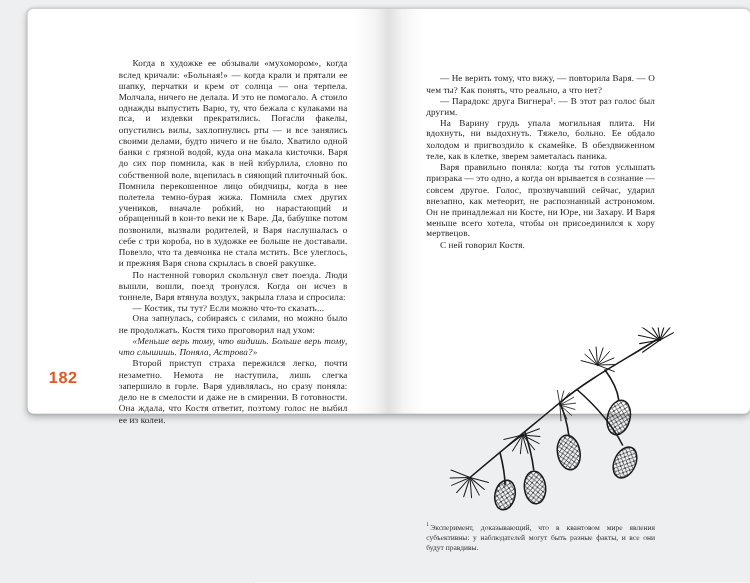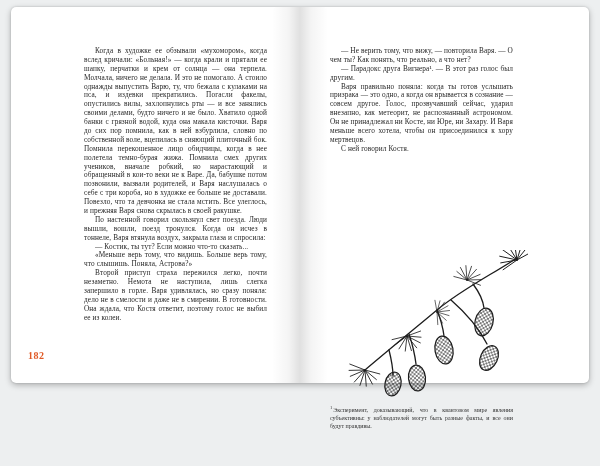--- a/index.html
+++ b/index.html
@@ -5,56 +5,56 @@
   * { box-sizing: border-box; }
   html, body { margin: 0; padding: 0; }
   body {
     width: 600px; height: 466px;
     background: var(--background, #edeff0);
     font-family: "Liberation Serif", serif;
     overflow: hidden;
     position: relative;
   }
   .book {
-    position: absolute; left: 11px; top: 7px;
-    width: 578px; height: 376px;
+    position: absolute; left: 22px; top: 7px;
+    width: 578px; height: 324px;
     background: var(--page, #ffffff);
     border-radius: 5px;
     box-shadow: 0 2px 6px rgba(0,0,0,.28), 0 0 2px rgba(0,0,0,.18);
   }
   .spine {
     position: absolute; left: 50%; top: 0; height: 100%;
     width: 56px; margin-left: -28px;
     background: linear-gradient(90deg, rgba(0,0,0,0), rgba(0,0,0,.045) 30%, rgba(0,0,0,.12) 50%, rgba(0,0,0,.045) 70%, rgba(0,0,0,0));
     pointer-events: none;
     border-radius: inherit;
   }
   .page { position: absolute; top: 0; height: 100%; width: 50%; }
   .page-left  { left: 0; }
-  .page-right { left: 50%; }
+  .page-right { left: 50%; margin-top: 12px; }
 
   .text-block {
     position: absolute; top: 40px; width: 183px;
     font-size: 7.3px; line-height: 1.22;
     color: var(--text, #262626);
     text-align: justify;
     letter-spacing: 0.1px;
   }
   .page-left  .text-block { left: 73px; }
   .page-right .text-block { left: 30px; }
 
   .para { margin: 0; text-indent: 11px; }
-  .para.italic { }
+  .para.italic { font-style: italic; }
 
   .page-number {
     position: absolute; left: 17px; bottom: 22px;
-    font-size: 10px; font-weight: 700;
+    font-size: 13px; font-weight: 700;
     letter-spacing: .5px;
     color: var(--page-number-accent, #e05a26);
-    font-family: Liberation Serif, serif;
+    font-family: Liberation Sans, sans-serif;
     text-align: center;
   }
 
   .illustration {
     position: absolute; left: 46px; top: 243px;
     width: 182px; height: 150px;
   }
   .illustration svg { display: block; width: 100%; height: 100%; }
 
   .footnote {
@@ -68,30 +68,32 @@
 </head>
 <body>
 
 <div class="book">
 
   <div class="page page-left">
     <div class="text-block">
       <p class="para">Когда в художке ее обзывали «мухомором», когда вслед кричали: «Больная!» — когда крали и прятали ее шапку, перчатки и крем от солнца — она терпела. Молчала, ничего не делала. И это не помогало. А стоило однажды выпустить Варю, ту, что бежала с кулаками на пса, и издевки прекратились. Погасли факелы, опустились вилы, захлопнулись рты — и все занялись своими делами, будто ничего и не было. Хватило одной банки с грязной водой, куда она макала кисточки. Варя до сих пор помнила, как в ней взбурлила, словно по собственной воле, вцепилась в сияющий плиточный бок. Помнила перекошенное лицо обидчицы, когда в нее полетела темно-бурая жижа. Помнила смех других учеников, вначале робкий, но нарастающий и обращенный в кои-то веки не к Варе. Да, бабушке потом позвонили, вызвали родителей, и Варя наслушалась о себе с три короба, но в художке ее больше не доставали. Повезло, что та девчонка не стала мстить. Все улеглось, и прежняя Варя снова скрылась в своей ракушке.</p>
       <p class="para">По настенной говорил скользнул свет поезда. Люди вышли, вошли, поезд тронулся. Когда он исчез в тоннеле, Варя втянула воздух, закрыла глаза и спросила:</p>
       <p class="para">— Костик, ты тут? Если можно что-то сказать...</p>
+      <p class="para">Она запнулась, собираясь с силами, но можно было не продолжать. Костя тихо проговорил над ухом:</p>
       <p class="para italic">«Меньше верь тому, что видишь. Больше верь тому, что слышишь. Поняла, Астрова?»</p>
       <p class="para">Второй приступ страха пережился легко, почти незаметно. Немота не наступила, лишь слегка запершило в горле. Варя удивлялась, но сразу поняла: дело не в смелости и даже не в смирении. В готовности. Она ждала, что Костя ответит, поэтому голос не выбил ее из колеи.</p>
     </div>
     <div class="page-number">182</div>
   </div>
 
   <div class="page page-right">
     <div class="text-block">
       <p class="para">— Не верить тому, что вижу, — повторила Варя. — О чем ты? Как понять, что реально, а что нет?</p>
       <p class="para">— Парадокс друга Вигнера¹. — В этот раз голос был другим.</p>
+      <p class="para">На Варину грудь упала могильная плита. Ни вдохнуть, ни выдохнуть. Тяжело, больно. Ее обдало холодом и пригвоздило к скамейке. В обездвиженном теле, как в клетке, зверем заметалась паника.</p>
       <p class="para">Варя правильно поняла: когда ты готов услышать призрака — это одно, а когда он врывается в сознание — совсем другое. Голос, прозвучавший сейчас, ударил внезапно, как метеорит, не распознанный астрономом. Он не принадлежал ни Косте, ни Юре, ни Захару. И Варя меньше всего хотела, чтобы он присоединился к хору мертвецов.</p>
       <p class="para">С ней говорил Костя.</p>
     </div>
 
     <div class="illustration">
       <svg viewBox="0 0 180 150" xmlns="http://www.w3.org/2000/svg" xmlns:xlink="http://www.w3.org/1999/xlink">
         <defs>
           <pattern id="xh" width="4" height="4" patternUnits="userSpaceOnUse">
             <path d="M0 0L4 4M4 0L0 4" stroke="#1c1c1c" stroke-width="0.6" fill="none"></path>
           </pattern>

